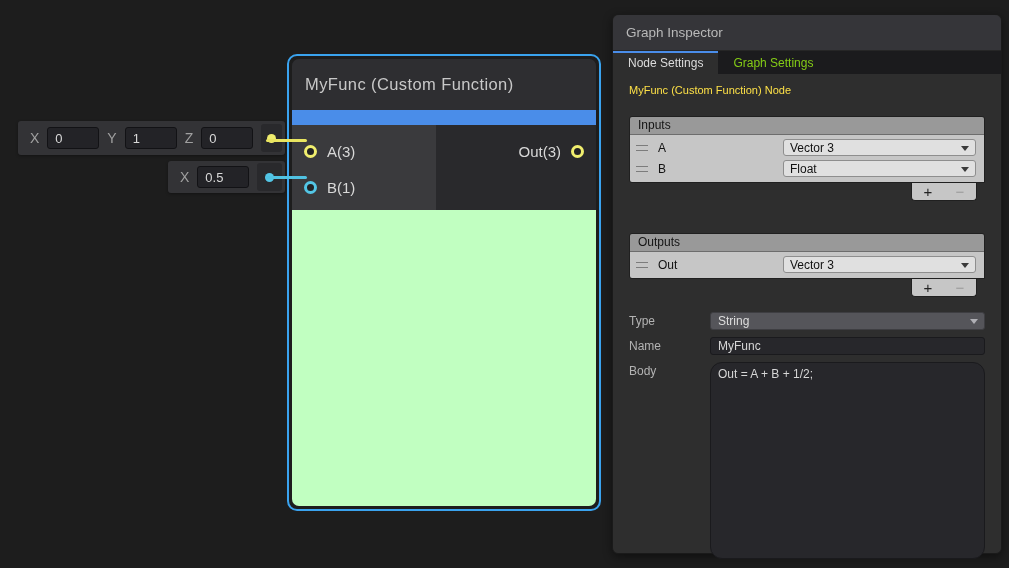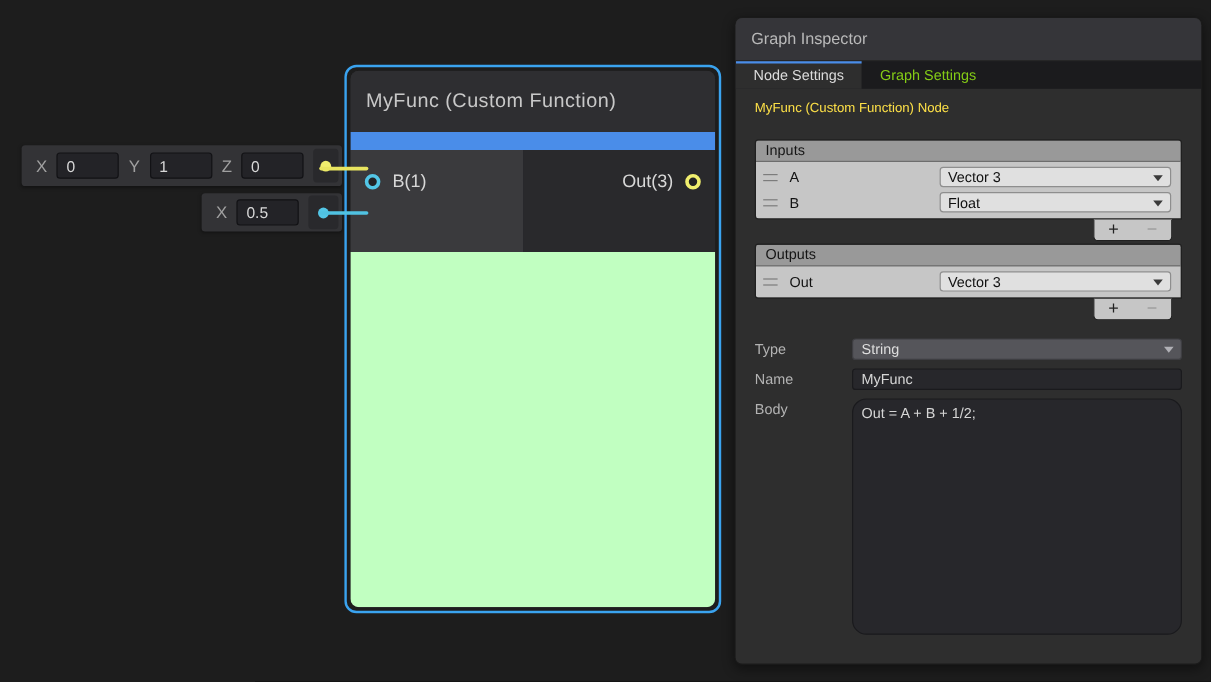--- a/index.html
+++ b/index.html
@@ -85,21 +85,21 @@
     color:#84cc16; cursor:default;
   }
   .tab.active {
     background:#2e2e2e; color:#dcdcdc; box-shadow:inset 0 2px 0 #4a8de9;
   }
   .panel-content { padding:0 16px; }
   .node-heading { margin-top:10px; font-size:11px; font-weight:normal; color:#fde047; }
 
   
   .rlist { margin-top:20px; }
-  .rlist.second { margin-top:2px; }
+  .rlist.second { margin-top:32px; }
   .rlist-box { border:1px solid #202020; border-radius:3px 3px 0 3px; overflow:hidden; }
   .rlist-header {
     height:18px; background:#999999; border-bottom:1px solid #6d6d6d;
     color:#141414; font-size:12px; line-height:17px; padding-left:8px;
   }
   .rlist-body { background:#c6c6c6; padding:2px 0 3px; }
   .rlist-row { height:21px; display:flex; align-items:center; padding:0 8px 0 6px; }
   .handle {
     width:12px; height:6px; border-top:1px solid #7c7c7c;
     border-bottom:1px solid #7c7c7c; flex:0 0 auto;
@@ -177,20 +177,24 @@
   <div class="wire cyan"></div>
 
   <div class="func-node">
     <div class="func-inner">
       <div class="func-header">
         <span>MyFunc (Custom Function)</span>
       </div>
       <div class="func-accent"></div>
       <div class="func-ports">
         <div class="ports-left">
+          <div class="port-row">
+            <span class="ring yellow"></span>
+            <span>A(3)</span>
+          </div>
           <div class="port-row">
             <span class="ring cyan"></span>
             <span>B(1)</span>
           </div>
         </div>
         <div class="ports-right">
           <div class="port-row out">
             <span>Out(3)</span>
             <span class="ring yellow"></span>
           </div>

